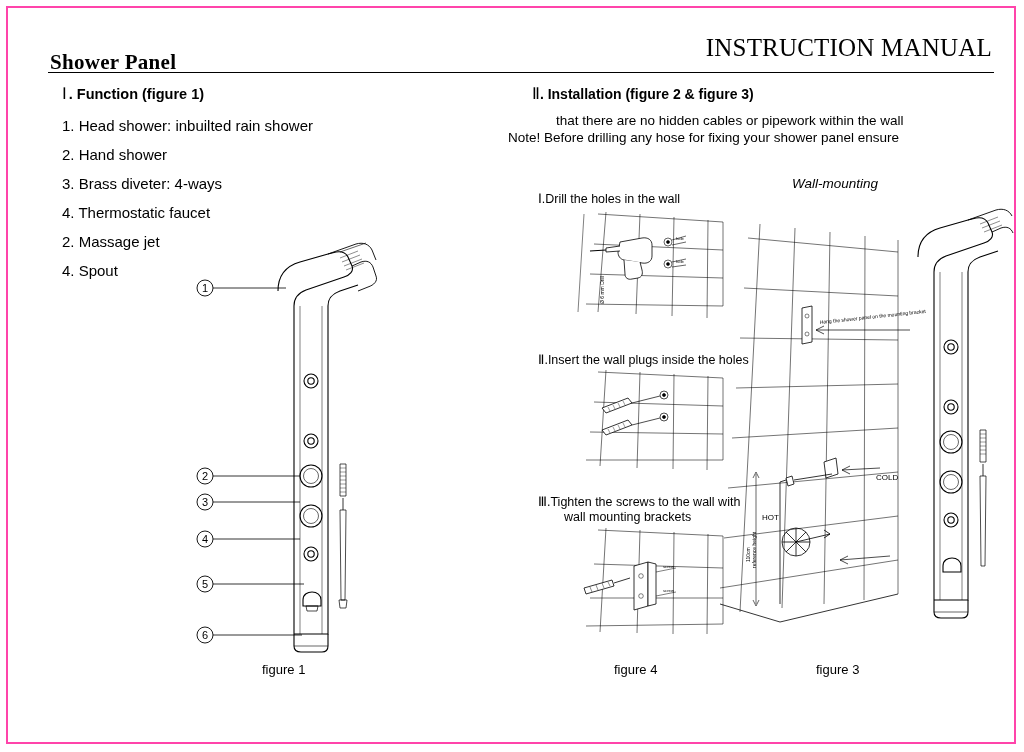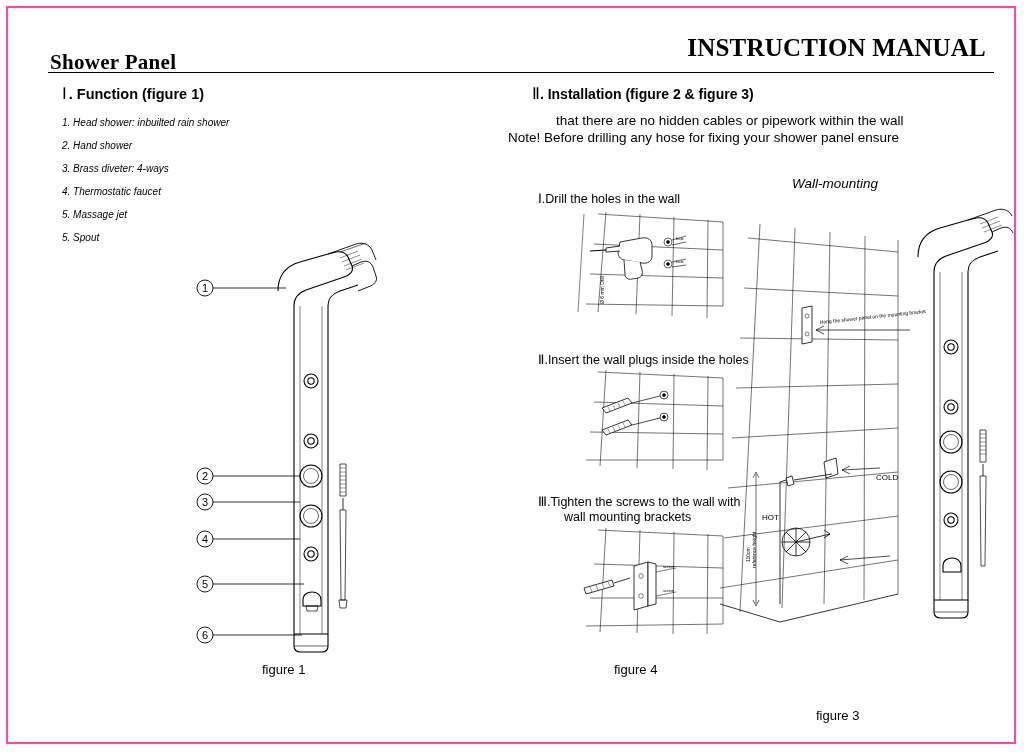--- a/index.html
+++ b/index.html
@@ -43,24 +43,24 @@
     position: absolute;
     left: 20px;
     top: 24px;
     font-family: "Liberation Serif", serif;
     font-weight: bold;
     font-size: 21px;
     letter-spacing: .3px;
   }
   .header-title-right {
     position: absolute;
-    right: 8px;
+    right: 2px;
     top: 8px;
     font-family: "Liberation Serif", serif;
-    font-weight: bold;
+    font-weight: normal;
     font-size: 25px;
     letter-spacing: .2px;
   }
   .header-rule {
     position: absolute;
     left: 18px;
     top: 46px;
     width: 946px;
     height: 0;
     border-top: 1.5px solid #000;
@@ -98,24 +98,23 @@
     font-family: "Liberation Serif", serif;
     font-weight: normal;
     font-size: 16px;
   }
   ol.func-list {
     list-style: none;
     margin: 0;
     padding: 0;
   }
   ol.func-list li {
-    font-size: 10px;
+    font-size: 15px;
     margin-bottom: 12px;
     white-space: nowrap;
-    font-style: italic;
   }
   .note-line {
     font-size: 13.5px;
     margin: 0 0 2px 0;
   }
   .note-line.indent {
     margin-left: 48px;
   }
   .step-head {
     font-size: 12.5px;
@@ -173,22 +172,22 @@
 
   <div class="col-left">
     <div class="sec-head">
       <span class="roman">Ⅰ</span><span>. Function (figure 1)</span>
     </div>
     <ol class="func-list">
       <li>1. Head shower: inbuilted rain shower</li>
       <li>2. Hand shower</li>
       <li>3. Brass diveter: 4-ways</li>
       <li>4. Thermostatic faucet</li>
-      <li>5. Massage jet</li>
-      <li>5. Spout</li>
+      <li>2. Massage jet</li>
+      <li>4. Spout</li>
     </ol>
   </div>
 
   <div class="abs" style="left:130px; top:210px; width:330px; height:430px;">
     <svg width="330" height="430" viewBox="0 0 330 430">
       <g fill="none" stroke="#000" stroke-width="1.1">
 
         <path d="M118 55 C118 40 126 30 140 26 L168 18 L176 16 C182 15 186 17 188 21 L192 30 C194 35 190 39 184 41 L146 54 C138 57 134 62 134 70 L134 398"></path>
         <path d="M134 398 L168 398 L168 70 C168 62 172 58 180 55 L198 49"></path>
         <path d="M192 30 L201 26 C207 24 211 26 213 31 L216 40 C218 45 214 49 208 51 L198 55" stroke-width="0.9"></path>
@@ -525,15 +524,15 @@
           <path d="M90 244 L96 244"></path>
             <path d="M90 248 L96 248"></path>
             <path d="M90 252 L96 252"></path>
         </g>
         <path d="M93 262 L93 274" stroke-width="0.8"></path>
         <path d="M90 274 L96 274 L95 364 L91 364 Z" stroke-width="0.7"></path>
       </g>
     </svg>
   </div>
 
-  <div class="fig-caption" style="left:786px; top:636px;margin-top:46px;">figure 3</div>
+  <div class="fig-caption" style="left:786px; top:636px;">figure 3</div>
 
 </div>
 
 </body></html>

